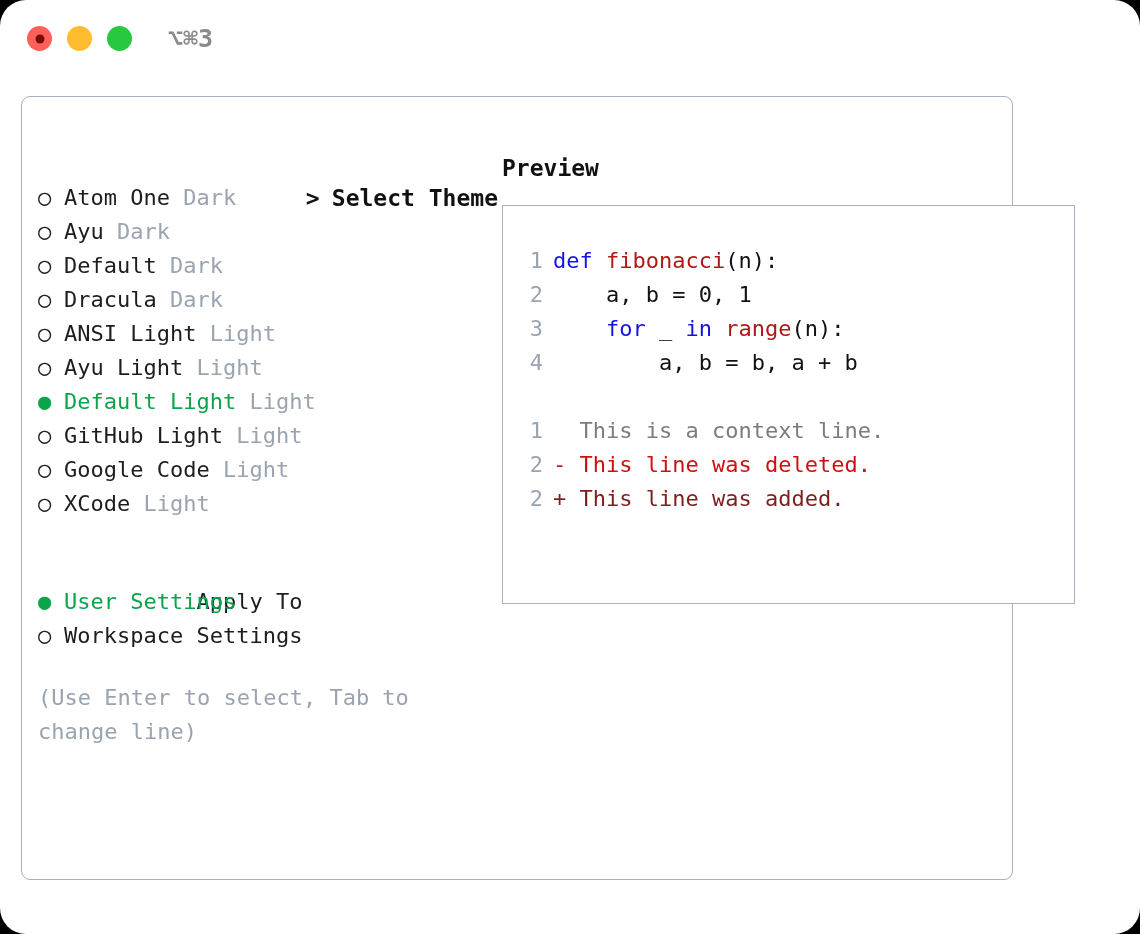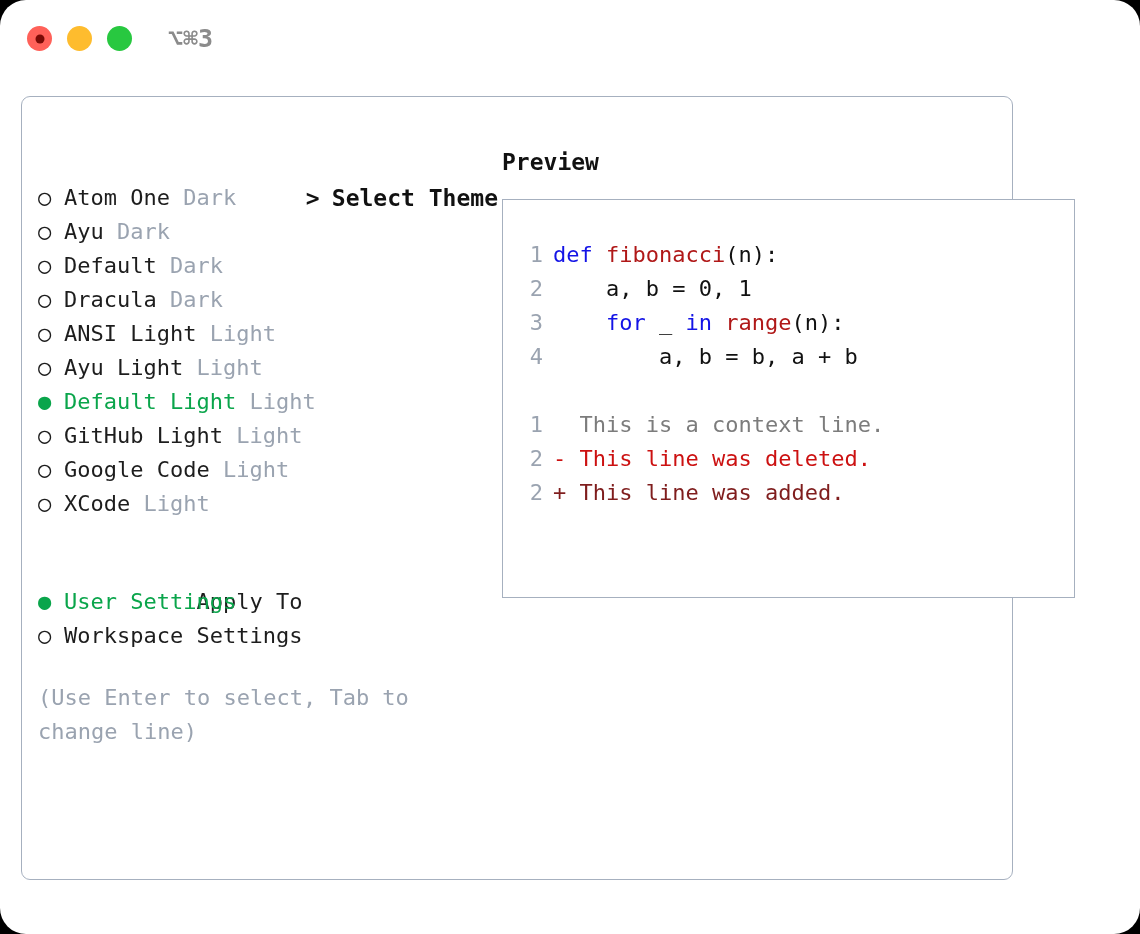--- a/index.html
+++ b/index.html
@@ -127,21 +127,21 @@
     width: 420px;
     font-size: 22px;
     line-height: 34px;
     color: #9aa3b0;
   }
 
   
   #right-col {
     position: absolute;
     left: 480px;
-    top: 50px;
+    top: 56px;
     width: 500px;
   }
   #preview-title {
     font-size: 23px;
     font-weight: bold;
     color: #111111;
     line-height: 30px;
     white-space: pre;
   }
   #preview-box {

